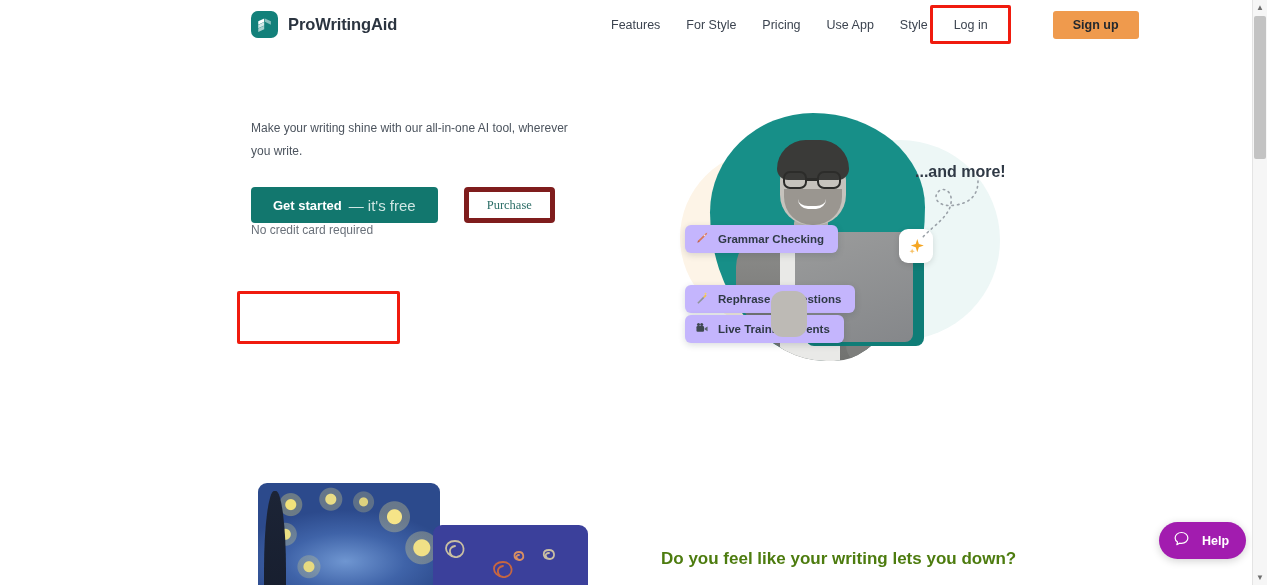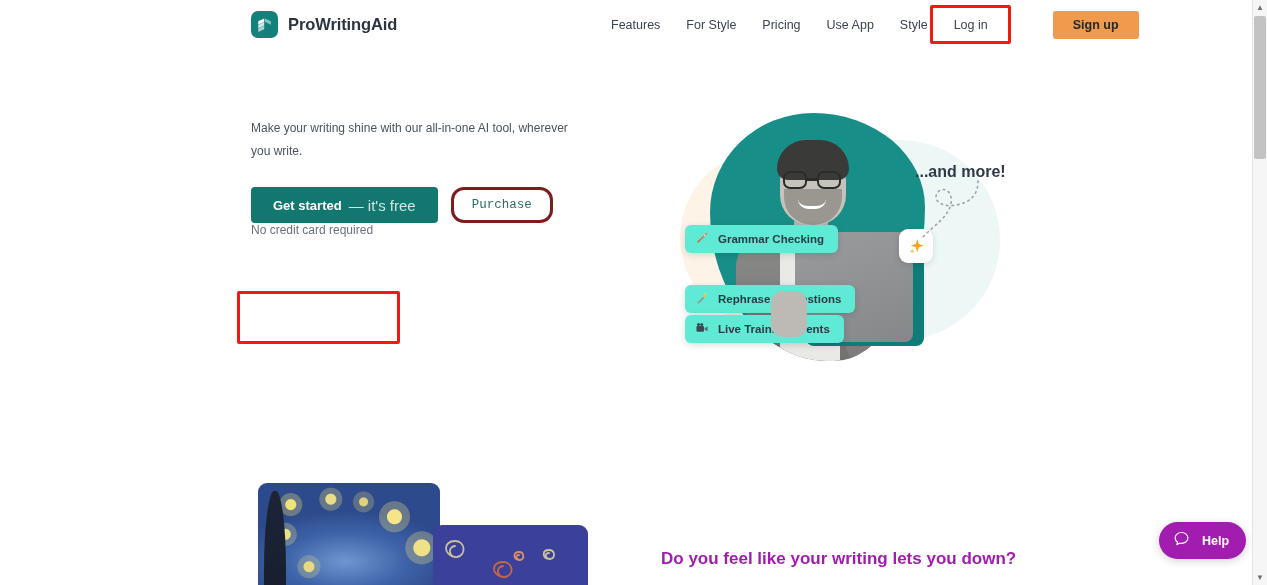--- a/index.html
+++ b/index.html
@@ -138,21 +138,21 @@
     font-size: 12px;
     line-height: 23px;
     color: #4c545e;
     width: 320px;
   }
 
   #cta-row {
     margin-top: 24px;
     display: flex;
     align-items: center;
-    gap: 13px;
+    gap: 26px;
   }
 
   #get-started-button {
     background: #12776e;
     color: #ffffff;
     border: none;
     border-radius: 4px;
     padding: 0 22px;
     height: 36px;
     font-size: 12.5px;
@@ -162,28 +162,28 @@
     cursor: pointer;
     white-space: nowrap;
     font-family: "Liberation Sans", sans-serif;
   }
   #get-started-label { font-weight: bold; font-size: 13px; }
   #get-started-note { font-size: 15px; color: #cfe6e3; font-weight: normal; }
 
   #purchase-button {
     background: #ffffff;
     color: #2c6e67;
-    border: 3px solid #7f1d1d;
-    border-radius: 13px;
+    border: 5px solid #7f1d1d;
+    border-radius: 4px;
     height: 36px;
     padding: 0 18px;
     font-size: 12.5px;
     cursor: pointer;
     white-space: nowrap;
-    font-family: Liberation Mono, monospace;
+    font-family: Liberation Serif, serif;
   }
 
   #no-card {
     font-size: 12px;
     color: #6a717a;
   }
 
   
   #hero-art {
     position: absolute;
@@ -261,21 +261,21 @@
     white-space: nowrap;
   }
   #dotted-arrow { position: absolute; left: 250px; top: 80px; }
 
   .feature-card {
     position: absolute;
     left: 45px;
     display: flex;
     align-items: center;
     gap: 9px;
-    background: #5eead4;
+    background: #c4b5fd;
     border-radius: 6px;
     padding: 6px 14px 6px 10px;
     box-shadow: 0 2px 7px rgba(20,35,50,.16);
     font-size: 11.5px;
     font-weight: bold;
     color: #2f3945;
     white-space: nowrap;
   }
   .feature-card .fc-icon { font-size: 13px; line-height: 1; }
   #fc-0 { top: 130px; }
@@ -315,21 +315,21 @@
     border-radius: 9px;
     background: #3b409b;
     overflow: hidden;
   }
 
   #lower-heading {
     position: absolute;
     left: 661px; top: 549px;
     font-size: 17px;
     font-weight: bold;
-    color: #a21caf;
+    color: #4d7c0f;
     white-space: nowrap;
   }
 
   
   #help-widget {
     position: absolute;
     left: 1159px; top: 522px;
     height: 37px;
     background: #a21caf;
     border-radius: 19px;

